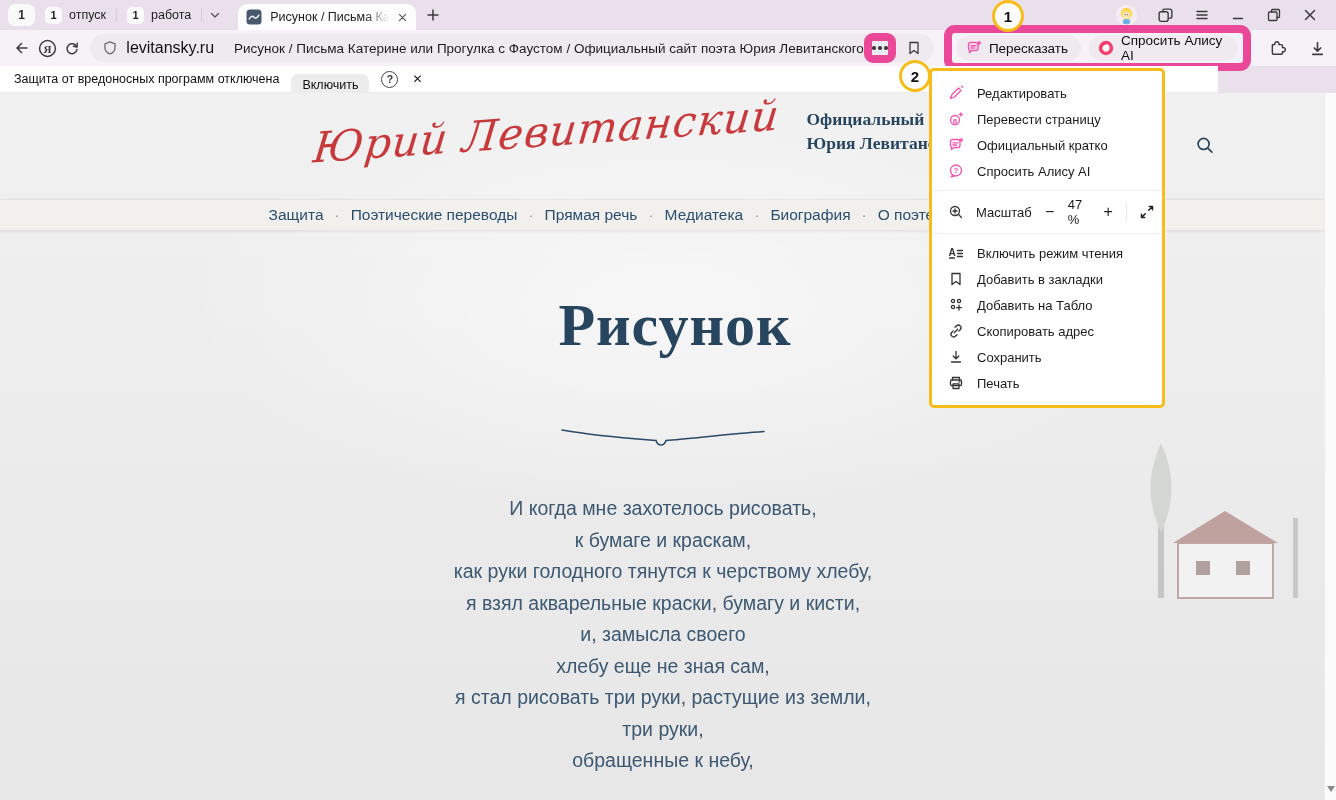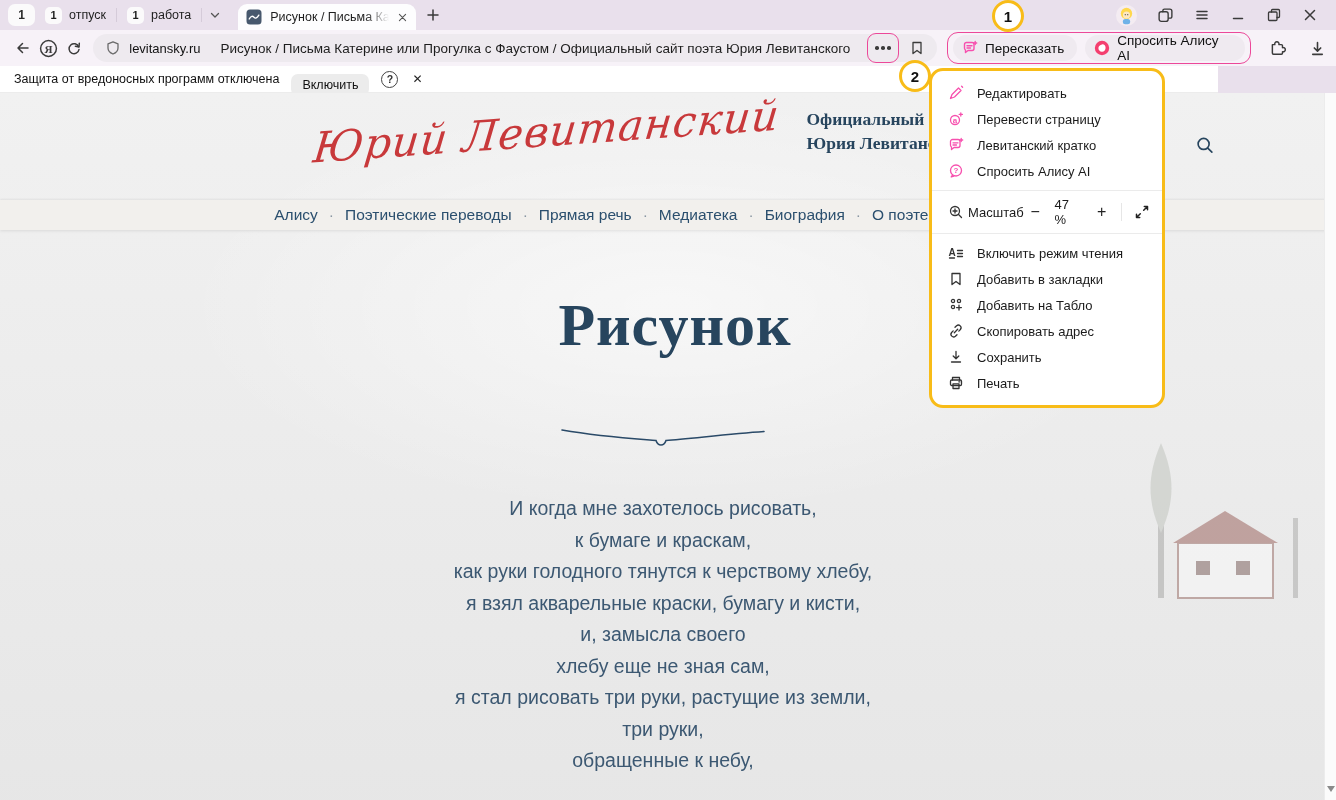--- a/index.html
+++ b/index.html
@@ -19,23 +19,23 @@
   .tab-title { font-size:12.5px; color:#1e1e1e; white-space:nowrap; overflow:hidden; flex:1;
     -webkit-mask-image:linear-gradient(90deg,#000 80%,transparent); mask-image:linear-gradient(90deg,#000 80%,transparent); }
   .tab-close { color:#555; font-size:13px; }
   .newtab-btn { width:26px; height:26px; display:flex; align-items:center; justify-content:center; color:#3a3a3a; margin-left:4px; }
   .ts-right { margin-left:auto; display:flex; align-items:center; gap:20px; color:#3a3a3a; padding-right:10px; }
 
   
   .toolbar { position:absolute; top:30px; left:0; width:1336px; height:36px; background:#f7f2f8; display:flex; align-items:center; padding:0 10px; color:#3b3b3b; }
   .tb-btn { width:26px; height:26px; display:flex; align-items:center; justify-content:center; }
   .urlbar { margin-left:6px; width:852px; height:28px; background:#eeeaef; border-radius:14px; display:flex; align-items:center; padding:0 6px 0 12px; }
-  .url-host { font-size:13px; color:#121212; margin-left:8px; white-space:nowrap; }
+  .url-host { font-size:16px; color:#121212; margin-left:8px; white-space:nowrap; }
   .url-title { font-size:13.5px; color:#1d1d1d; margin-left:20px; white-space:nowrap; overflow:hidden; }
-  .hl { border:1px solid #ec4899; }
+  .hl { border:8px solid #ec4899; }
   .more-hl { margin-left:auto; border-radius:9px; width:32px; height:30px; display:flex; align-items:center; justify-content:center; background:#eeeaef; }
   .more-dots { display:flex; gap:2.5px; align-items:center; }
   .more-dots b { width:3.5px; height:3.5px; border-radius:50%; background:#3b3b3b; }
   .urlbar .bm { margin:0 6px 0 10px; color:#3b3b3b; }
   .ai-group { margin-left:10px; border-radius:11px; padding:2px 5px; display:flex; align-items:center; gap:8px; }
   .pill { height:26px; background:#efeaf0; border-radius:14px; display:flex; align-items:center; gap:7px; padding:0 13px 0 9px; font-size:13.5px; color:#101010; }
   .tb-after { display:flex; align-items:center; gap:22px; margin-left:18px; color:#3b3b3b; }
 
   
   .warnbar { position:absolute; top:66px; left:0; width:1218px; height:27px; background:#ffffff; display:flex; align-items:center; padding-left:14px; gap:12px; font-size:12.5px; color:#111; border-bottom:1px solid #ececec; }
@@ -54,26 +54,26 @@
   .tagline { font-family:"Liberation Serif","DejaVu Serif",serif; font-weight:700; font-size:17.5px; line-height:1.35; color:#27455e; }
   .search-glass { position:absolute; top:42px; right:120px; color:#27455e; }
   .search-glass svg { width:22px; height:22px; }
   .site-nav { position:absolute; top:107px; left:0; width:1336px; height:30px; background:#f2f0ed; box-shadow:0 -1px 2px rgba(0,0,0,.05), 0 1px 3px rgba(0,0,0,.09); display:flex; align-items:center; justify-content:center; gap:11px; font-size:15.5px; color:#2b4f6e; }
   .site-nav .dot { color:#8a97a3; }
   .page-title { position:absolute; top:198px; left:12px; width:1326px; text-align:center; font-family:"Liberation Serif","DejaVu Serif",serif; font-weight:700; font-size:60px; color:#27455e; letter-spacing:1px; }
   .flourish { position:absolute; top:330px; left:0; width:1326px; display:flex; justify-content:center; color:#2a4a68; }
   .poem { position:absolute; top:400px; left:0; width:1326px; text-align:center; font-size:19.5px; line-height:31.5px; color:#3c5872; }
 
   
-  .menu { position:absolute; top:68px; left:929px; width:236px; background:#ffffff; border:3px solid #F8BC18; border-radius:14px; padding:9px 0; z-index:30; }
+  .menu { position:absolute; top:68px; left:929px; width:236px; background:#ffffff; border:3px solid #F8BC18; border-radius:5px; padding:9px 0; z-index:30; }
   .mi { display:flex; align-items:center; gap:13px; height:26px; padding:0 16px; font-size:13px; color:#1b1b1b; white-space:nowrap; }
   .mi.pink svg.i { color:#F750AE; }
   .mi.dark svg.i { color:#333; }
   .msep { border-top:1px solid #ebebeb; margin:6px 0; }
-  .zoomrow { display:flex; align-items:center; gap:4px; height:30px; padding:0 12px 0 16px; font-size:13px; color:#1b1b1b; }
+  .zoomrow { display:flex; align-items:center; gap:12px; height:30px; padding:0 12px 0 16px; font-size:13px; color:#1b1b1b; }
   .zoomrow .zr-right { margin-left:auto; display:flex; align-items:center; gap:12px; }
   .z-btn { font-size:16px; color:#222; width:16px; text-align:center; }
   .z-val { font-size:13px; color:#1b1b1b; }
   .z-div { width:1px; height:18px; background:#e6e6e6; }
 
   
   .callout { position:absolute; width:32px; height:32px; background:#fff; border:3px solid #F8BC18; border-radius:50%; display:flex; align-items:center; justify-content:center; font-size:15px; font-weight:700; color:#111; z-index:40; }
   .co1 { left:992px; top:0px; }
   .co2 { left:899px; top:60px; }
 
@@ -235,21 +235,21 @@
     </div>
   </div>
   <div class="search-glass">
     <svg class="i" viewBox="0 0 16 16" style="stroke-width:1.2">
         <circle cx="7" cy="6.5" r="4"></circle>
         <path d="M10 9.5 L13 12.5"></path>
       </svg>
   </div>
 
   <div class="site-nav">
-    <span>Алису</span>
+    <span>Защита</span>
       <span class="dot">·</span>
     <span>Поэтические переводы</span>
       <span class="dot">·</span>
     <span>Прямая речь</span>
       <span class="dot">·</span>
     <span>Медиатека</span>
       <span class="dot">·</span>
     <span>Биография</span>
       <span class="dot">·</span>
     <span>О поэте</span>
@@ -293,21 +293,21 @@
         <path d="M12.8 1.8 V5 M11.2 3.4 H14.4"></path>
       </svg>
     <span>Перевести страницу</span>
   </div>
   <div class="mi pink">
     <svg class="i" viewBox="0 0 16 16">
         <path d="M2.5 4.5 a2 2 0 0 1 2 -2 h5.5 a2 2 0 0 1 2 2 v4 a2 2 0 0 1 -2 2 H6 L3.5 12.5 V10 a2 2 0 0 1 -1 -1.7 Z"></path>
         <path d="M5 5.8 H10 M5 8 H8.5"></path>
         <path d="M13.2 1.5 V4.5 M11.7 3 H14.7"></path>
       </svg>
-    <span>Левитанский кратко</span>
+    <span>Официальный кратко</span>
   </div>
   <div class="mi pink">
     <svg class="i" viewBox="0 0 16 16">
         <circle cx="8" cy="7.5" r="5.5"></circle>
         <path d="M4.5 12.2 L3.2 14 L6 13.2"></path>
         <text x="8" y="10.3" text-anchor="middle" font-size="8" font-weight="bold">?</text>
       </svg>
     <span>Спросить Алису AI</span>
   </div>
   <div class="msep"></div>

